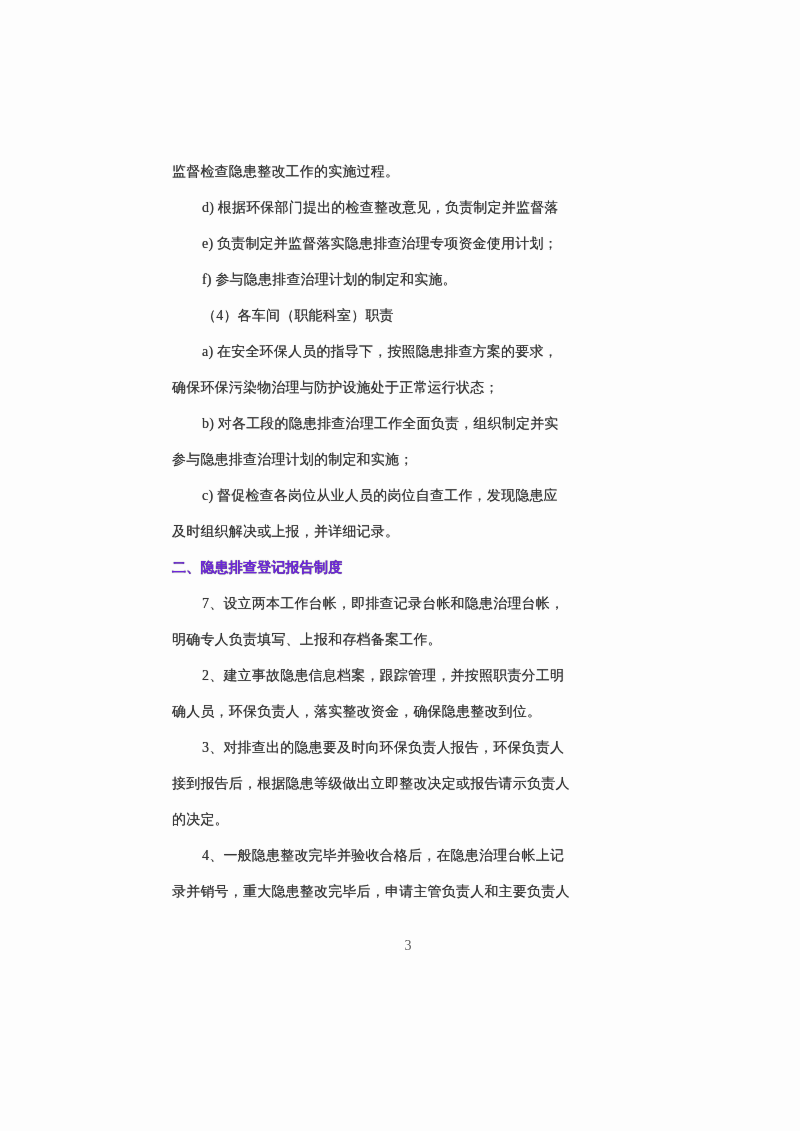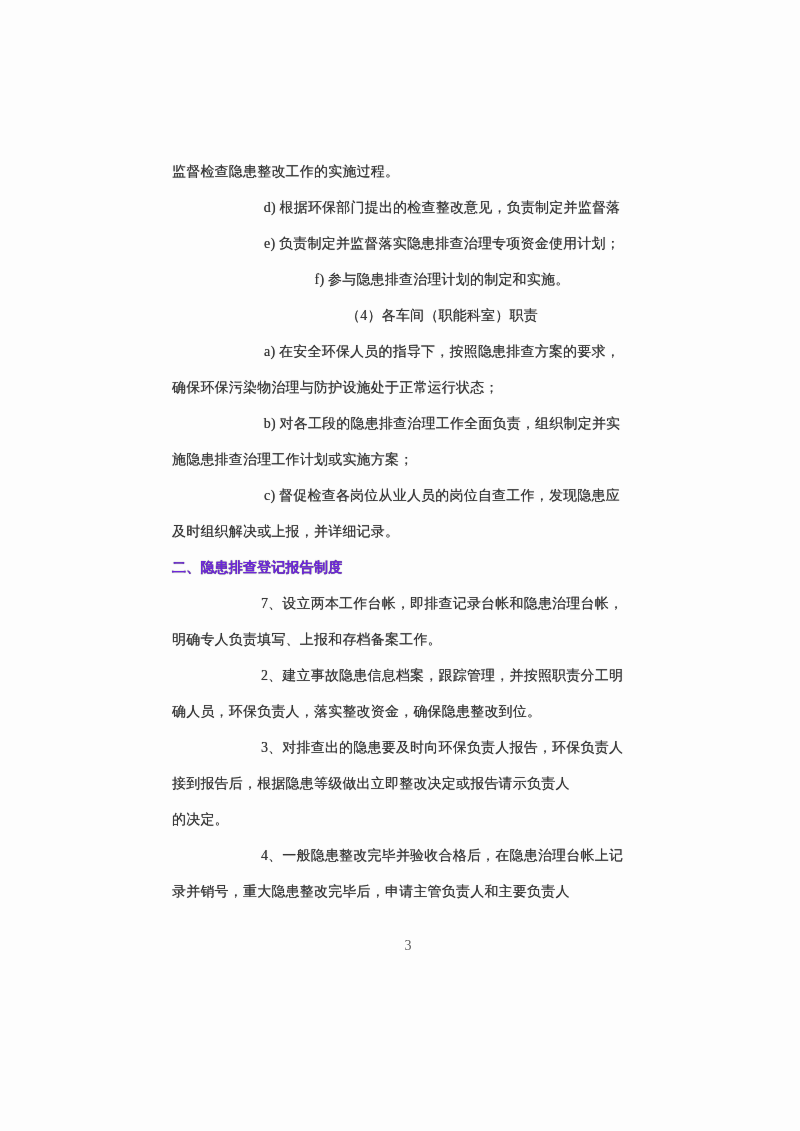--- a/index.html
+++ b/index.html
@@ -27,21 +27,20 @@
     margin-top: 20px;
   }
   .line {
     height: 36px;
     line-height: 36px;
     white-space: nowrap;
     text-shadow: 0 0 0.7px rgba(55, 55, 55, 0.8);
   }
   .line.indent {
     text-indent: 30px;
-    text-align: center;
   }
   .line.heading {
     font-weight: bold;
     color: #6d28d9;
     text-shadow: 0 0 0.9px rgba(40, 40, 40, 0.9);
   }
   .page-number {
     position: absolute;
     top: 936px;
     left: 0;
@@ -59,21 +58,21 @@
 <div class="page">
   <div class="text-block">
     <div class="line">监督检查隐患整改工作的实施过程。</div>
     <div class="line indent">d) 根据环保部门提出的检查整改意见，负责制定并监督落</div>
     <div class="line indent">e) 负责制定并监督落实隐患排查治理专项资金使用计划；</div>
     <div class="line indent">f) 参与隐患排查治理计划的制定和实施。</div>
     <div class="line indent">（4）各车间（职能科室）职责</div>
     <div class="line indent">a) 在安全环保人员的指导下，按照隐患排查方案的要求，</div>
     <div class="line">确保环保污染物治理与防护设施处于正常运行状态；</div>
     <div class="line indent">b) 对各工段的隐患排查治理工作全面负责，组织制定并实</div>
-    <div class="line">施隐患排查治理工作计划或实施方案；</div>
+    <div class="line">参与隐患排查治理计划的制定和实施；</div>
     <div class="line indent">c) 督促检查各岗位从业人员的岗位自查工作，发现隐患应</div>
     <div class="line">及时组织解决或上报，并详细记录。</div>
     <div class="line heading">二、隐患排查登记报告制度</div>
     <div class="line indent">7、设立两本工作台帐，即排查记录台帐和隐患治理台帐，</div>
     <div class="line">明确专人负责填写、上报和存档备案工作。</div>
     <div class="line indent">2、建立事故隐患信息档案，跟踪管理，并按照职责分工明</div>
     <div class="line">确人员，环保负责人，落实整改资金，确保隐患整改到位。</div>
     <div class="line indent">3、对排查出的隐患要及时向环保负责人报告，环保负责人</div>
     <div class="line">接到报告后，根据隐患等级做出立即整改决定或报告请示负责人</div>
     <div class="line">的决定。</div>

